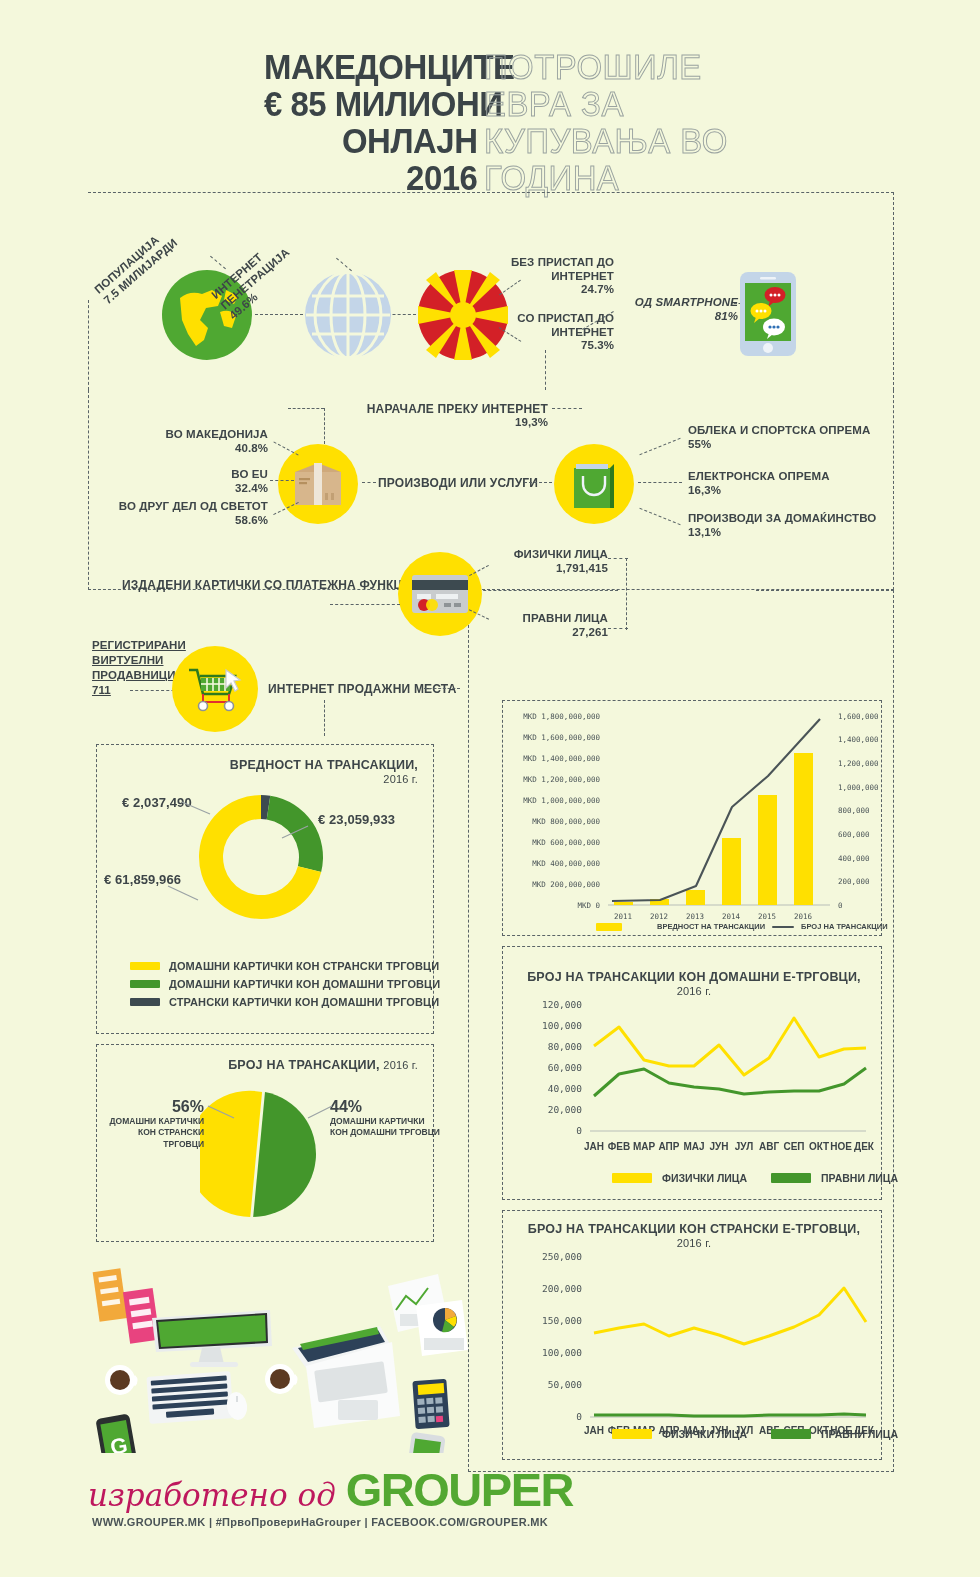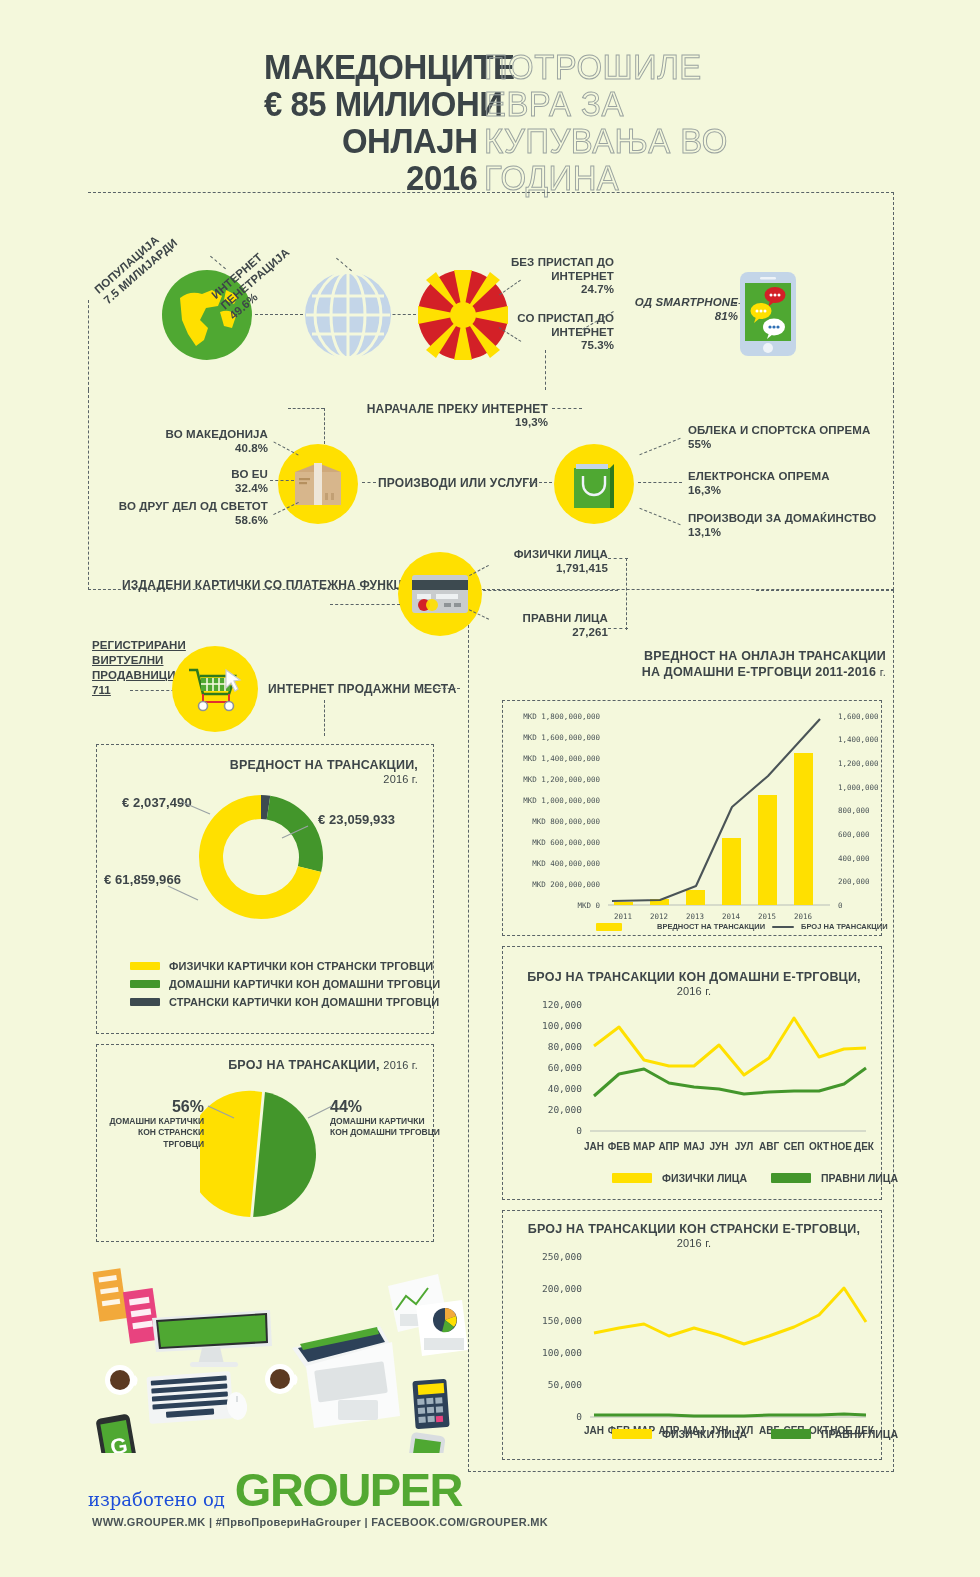--- a/index.html
+++ b/index.html
@@ -63,21 +63,21 @@
   .lgd span { font-size: 11px; font-weight: bold; letter-spacing: .1px; }
 
   
   .tick { font-size: 7.5px; font-family: "DejaVu Sans Mono", monospace; fill: #4a5457; }
   .tickm { font-size: 9.5px; font-family: "DejaVu Sans Mono", monospace; fill: #4a5457; }
   .mon { font-size: 10px; font-weight: bold; fill: #3d4548; font-family: "Liberation Sans", sans-serif; }
 
   
   .src { font-size: 7.6px; font-weight: bold; text-align: right; line-height: 1.65; color: #7f8a6b; letter-spacing: .2px; }
   #grouper-word { font-size: 47px; font-weight: bold; letter-spacing: -1.5px; color:#53a832; }
-  #handw { font-family: "DejaVu Serif", serif; font-size: 18px; color:#1d4ed8; }
+  #handw { font-family: "DejaVu Serif", serif; font-style: italic; font-size: 31px; color:#be185d; }
   #footlinks { font-size: 11px; font-weight: bold; letter-spacing: .3px; color:#4a5457; }
 </style>
 </head>
 <body>
 
 <div class="stage">
 
   <div class="abs" id="title">
     <div class="title-row">
       <div class="t-left">МАКЕДОНЦИТЕ</div>
@@ -362,21 +362,21 @@
     <g stroke="#9aa2a5" stroke-width="1.2" fill="none">
       <line x1="82" y1="12" x2="110" y2="24"></line>
       <line x1="208" y1="36" x2="182" y2="48"></line>
       <line x1="68" y1="96" x2="98" y2="110"></line>
     </g>
   </svg>
 
   <div class="abs" style="left:130px; top:954px;">
     <div class="lgd">
       <div class="sw" style="background:#ffe000;"></div>
-      <span>ФИЗИЧКИ КАРТИЧКИ КОН СТРАНСКИ ТРГОВЦИ</span>
+      <span>ДОМАШНИ КАРТИЧКИ КОН СТРАНСКИ ТРГОВЦИ</span>
     </div>
     <div class="lgd">
       <div class="sw" style="background:#43962b;"></div>
       <span>ДОМАШНИ КАРТИЧКИ КОН ДОМАШНИ ТРГОВЦИ</span>
     </div>
     <div class="lgd">
       <div class="sw" style="background:#3d4a50;"></div>
       <span>СТРАНСКИ КАРТИЧКИ КОН ДОМАШНИ ТРГОВЦИ</span>
     </div>
   </div>
@@ -403,27 +403,20 @@
     <div style="font-size:8.5px; font-weight:bold; line-height:1.35;">ДОМАШНИ КАРТИЧКИ</div>
     <div style="font-size:8.5px; font-weight:bold; line-height:1.35;">КОН ДОМАШНИ ТРГОВЦИ</div>
   </div>
   <svg class="abs" style="left:190px; top:1100px;" width="160" height="40">
     <g stroke="#9aa2a5" stroke-width="1.2" fill="none">
       <line x1="18" y1="6" x2="44" y2="18"></line>
       <line x1="142" y1="6" x2="118" y2="18"></line>
     </g>
   </svg>
 
-  <div class="abs ph" style="left:620px; top:648px; width:266px; text-align:right; line-height:1.3;">
-    <div>ВРЕДНОСТ НА ОНЛАЈН ТРАНСАКЦИИ</div>
-    <div>
-      <span>НА ДОМАШНИ Е-ТРГОВЦИ 2011-2016</span>
-      <span class="yr">г.</span>
-    </div>
-  </div>
 
   <svg class="abs" style="left:508px; top:706px;" width="370" height="224" viewBox="0 0 370 224">
 
     <g text-anchor="end">
       <text class="tick" x="92" y="13">MKD 1,800,000,000</text>
       <text class="tick" x="92" y="34">MKD 1,600,000,000</text>
       <text class="tick" x="92" y="55">MKD 1,400,000,000</text>
       <text class="tick" x="92" y="76">MKD 1,200,000,000</text>
       <text class="tick" x="92" y="97">MKD 1,000,000,000</text>
       <text class="tick" x="92" y="118">MKD 800,000,000</text>

